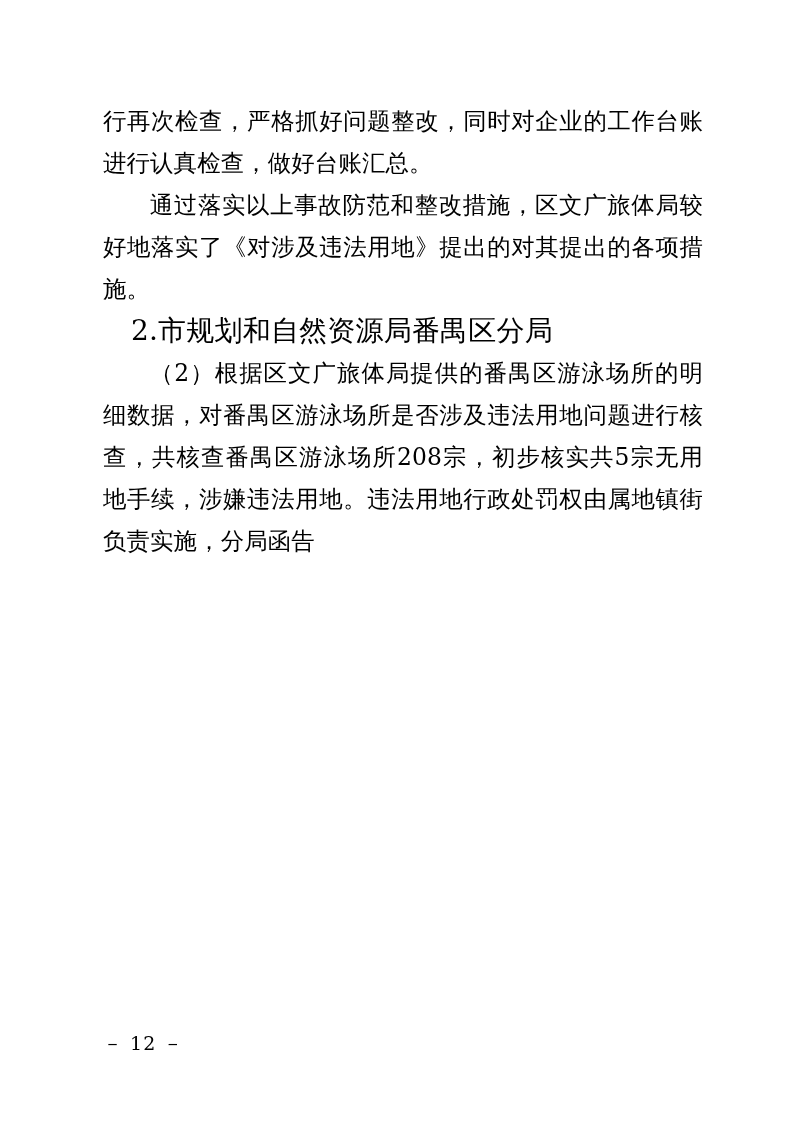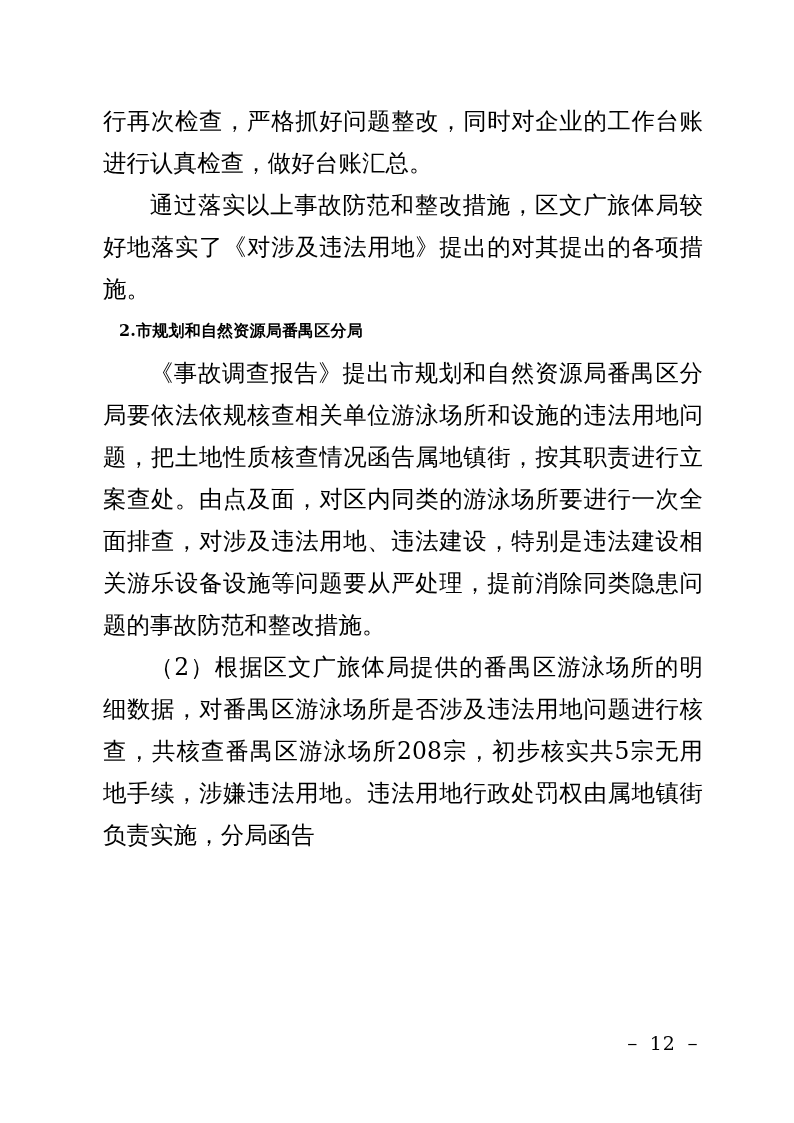--- a/index.html
+++ b/index.html
@@ -43,53 +43,52 @@
     margin: 0;
     letter-spacing: 0.15px;
     word-break: break-all;
   }
 
   .para.no-indent {
     text-indent: 0;
   }
 
   .heading {
-    font-size: 16px;
+    font-size: 28px;
     line-height: 42px;
     margin: 0;
     text-indent: 1em;
-    font-weight: bold;
+    font-weight: normal;
     letter-spacing: 0.2px;
   }
 
   .footer {
     position: absolute;
     left: 103px;
     top: 1030px;
     width: 600px;
     font-size: 19px;
     line-height: 26px;
-    text-align: right;
+    text-align: left;
     letter-spacing: 1px;
   }
 </style>
 </head>
 <body>
 
 <div class="page">
 
   <div class="content">
 
     <p class="para no-indent">行再次检查，严格抓好问题整改，同时对企业的工作台账进行认真检查，做好台账汇总。</p>
 
     <p class="para">通过落实以上事故防范和整改措施，区文广旅体局较好地落实了《对涉及违法用地》提出的对其提出的各项措施。</p>
 
     <h2 class="heading">2.市规划和自然资源局番禺区分局</h2>
 
-    <p class="para">《事故调查报告》提出市规划和自然资源局番禺区分局要依法依规核查相关单位游泳场所和设施的违法用地问题，把土地性质核查情况函告属地镇街，按其职责进行立案查处。由点及面，对区内同类的游泳场所要进行一次全面排查，对涉及违法用地、违法建设，特别是违法建设相关游乐设备设施等问题要从严处理，提前消除同类隐患问题的事故防范和整改措施。</p>
 
 
 
     <p class="para">（2）根据区文广旅体局提供的番禺区游泳场所的明细数据，对番禺区游泳场所是否涉及违法用地问题进行核查，共核查番禺区游泳场所208宗，初步核实共5宗无用地手续，涉嫌违法用地。违法用地行政处罚权由属地镇街负责实施，分局函告</p>
 
   </div>
 
   <div class="footer">－ 12 －</div>
 
 </div>

